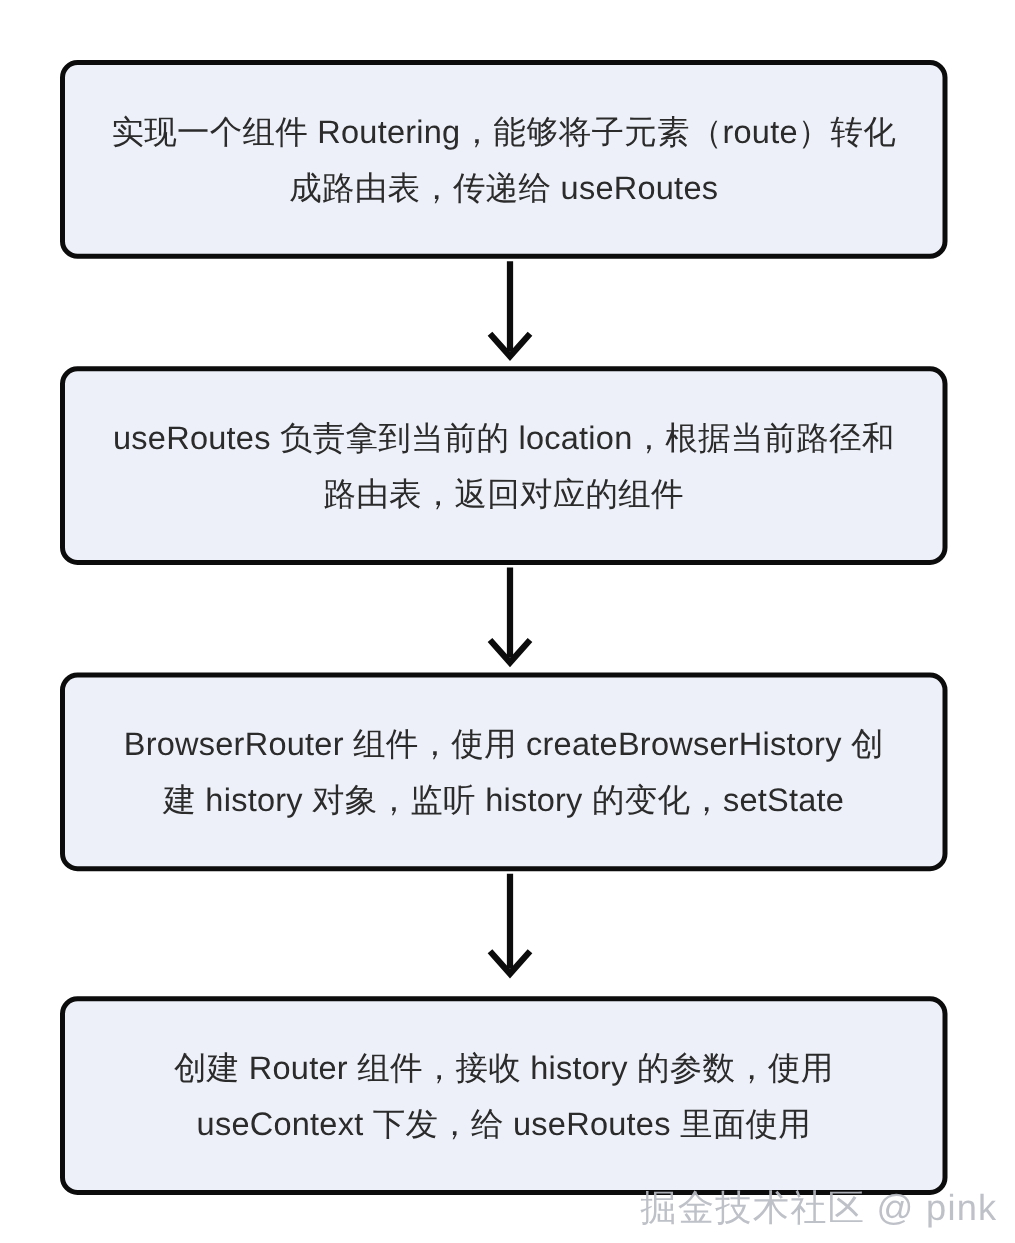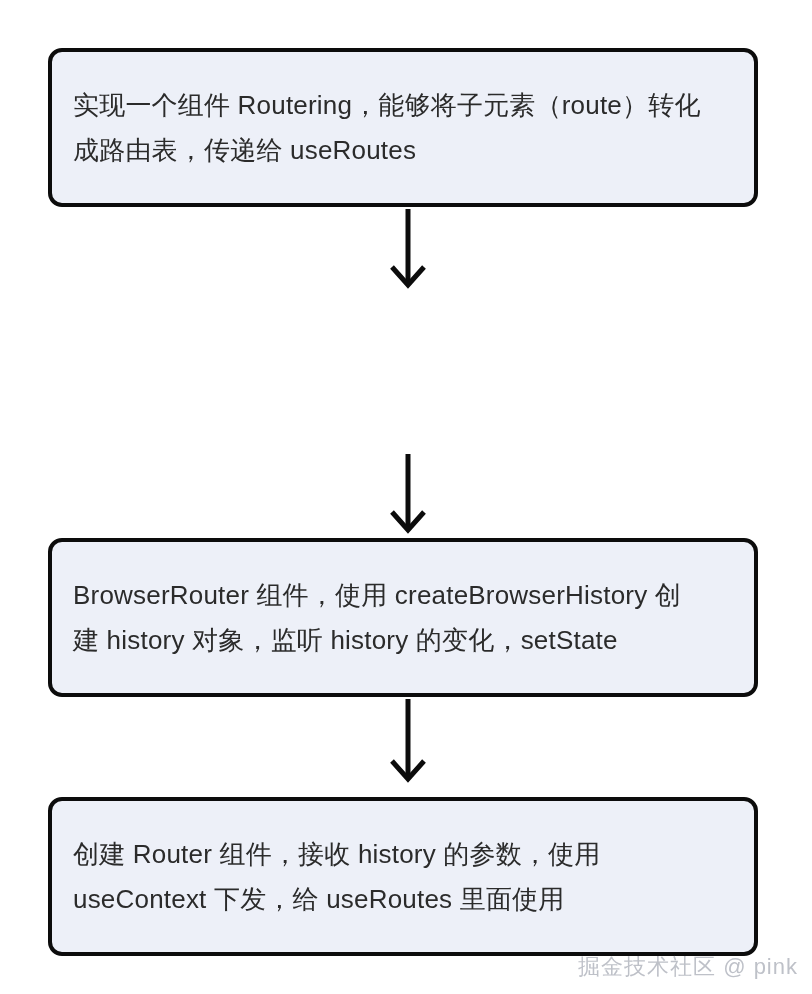--- a/index.html
+++ b/index.html
@@ -32,20 +32,21 @@
     background: #edf0f8;
     border: 4px solid #0c0c0c;
     border-radius: 14px;
     display: flex;
     align-items: center;
     justify-content: center;
   }
 
   .node-label {
     width: 660px;
+    text-align: center;
     font-size: 26px;
     line-height: 45px;
     color: #2b2b2b;
     letter-spacing: 0.2px;
     white-space: pre-line;
     font-family: "Liberation Sans", "DejaVu Sans", sans-serif;
   }
 
   #node-0 { top: 48px; }
   #node-1 { top: 293px; }
@@ -60,21 +61,21 @@
     pointer-events: none;
   }
   #connector-0 { top: 205px; }
   #connector-1 { top: 450px; }
   #connector-2 { top: 695px; }
 
   .watermark {
     position: absolute;
     right: 14px;
     bottom: 14px;
-    font-size: 22px;
+    font-size: 29px;
     line-height: 26px;
     color: #b9bcc4;
     opacity: 0.92;
     letter-spacing: 1px;
     white-space: nowrap;
     font-family: "Liberation Sans", "DejaVu Sans", sans-serif;
   }
 </style>
 </head>
 <body>
@@ -86,20 +87,24 @@
 成路由表，传递给 useRoutes</div>
   </div>
 
   <div class="connector" id="connector-0">
     <svg width="812" height="90" viewBox="0 0 812 90">
       <line x1="408" y1="4" x2="408" y2="76" stroke="#0c0c0c" stroke-width="5"></line>
       <polyline points="392,62 408,80 424,62" fill="none" stroke="#0c0c0c" stroke-width="5" stroke-linecap="butt" stroke-linejoin="miter"></polyline>
     </svg>
   </div>
 
+  <div class="node" id="node-1">
+    <div class="node-label">useRoutes 负责拿到当前的 location，根据当前路径和
+路由表，返回对应的组件</div>
+  </div>
 
   <div class="connector" id="connector-1">
     <svg width="812" height="90" viewBox="0 0 812 90">
       <line x1="408" y1="4" x2="408" y2="76" stroke="#0c0c0c" stroke-width="5"></line>
       <polyline points="392,62 408,80 424,62" fill="none" stroke="#0c0c0c" stroke-width="5" stroke-linecap="butt" stroke-linejoin="miter"></polyline>
     </svg>
   </div>
 
   <div class="node" id="node-2">
     <div class="node-label">BrowserRouter 组件，使用 createBrowserHistory 创

